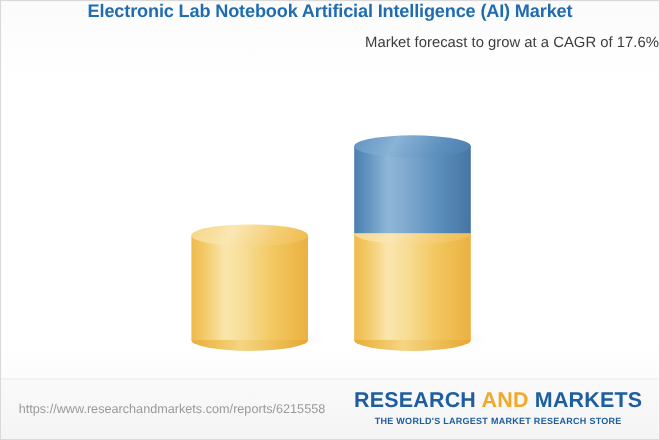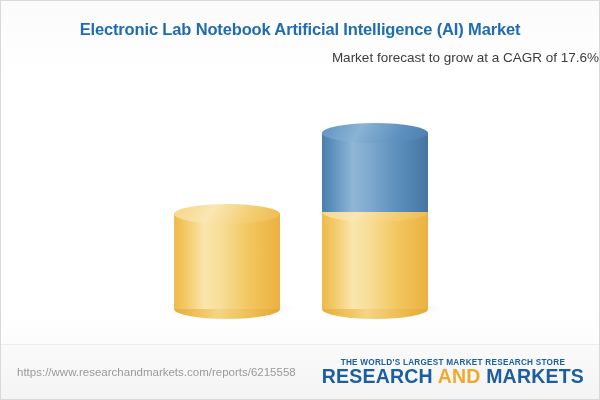--- a/index.html
+++ b/index.html
@@ -22,21 +22,20 @@
     border: 1px solid #d9d9d9;
     background: linear-gradient(180deg, #fbfbfb 0%, #ffffff 18%, #ffffff 78%, #f7f7f7 100%);
     overflow: hidden;
   }
 
   
   #header {
     position: absolute;
     top: 0; left: 0;
     width: 598px;
-    padding-top: 19px;
     text-align: center;
   }
   #chart-title {
     font-size: 16.5px;
     font-weight: bold;
     color: #1f6cb0;
     letter-spacing: -0.15px;
     line-height: 1.2;
     white-space: nowrap;
   }
@@ -218,18 +217,18 @@
       </div>
 
     </div>
 
   </div>
 
   <div id="footer">
     <div id="source-url">https://www.researchandmarkets.com/reports/6215558</div>
 
     <div id="brand-logo">
+      <div id="brand-wordmark"><span>RESEARCH </span><span id="brand-and">AND</span><span> MARKETS</span></div>
       <div id="brand-tagline">THE WORLD'S LARGEST MARKET RESEARCH STORE</div>
-      <div id="brand-wordmark"><span>RESEARCH </span><span id="brand-and">AND</span><span> MARKETS</span></div>
     </div>
   </div>
 
 </div>
 
 </body></html>

